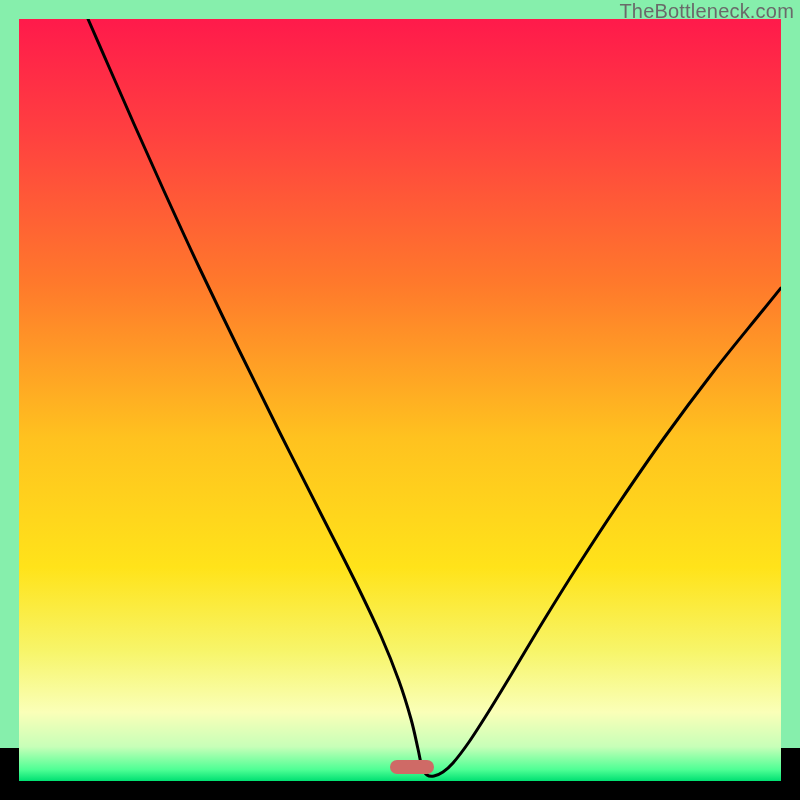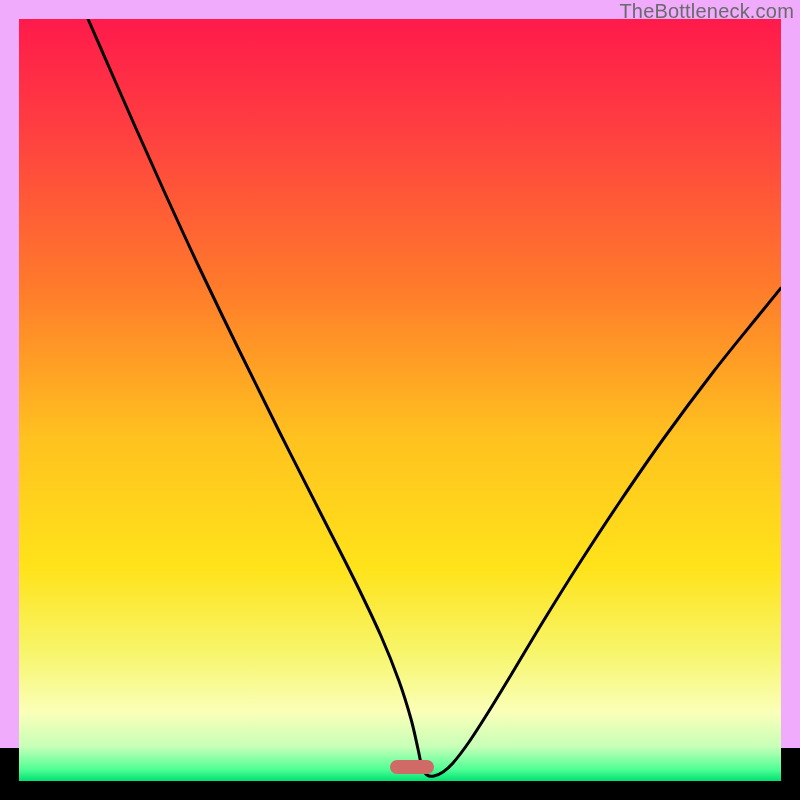--- a/index.html
+++ b/index.html
@@ -7,21 +7,21 @@
     padding: 0;
     width: 800px;
     height: 800px;
     background: #000;
     font-family: Arial, Helvetica, sans-serif;
   }
   .stage {
     position: relative;
     width: 800px;
     height: 748px;
-    background: #f0abfc;
+    background: #86efac;
   }
   .plot-area {
     position: absolute;
     left: 19px;
     top: 19px;
     width: 762px;
     height: 762px;
     overflow: hidden;
   }
   .gradient {

